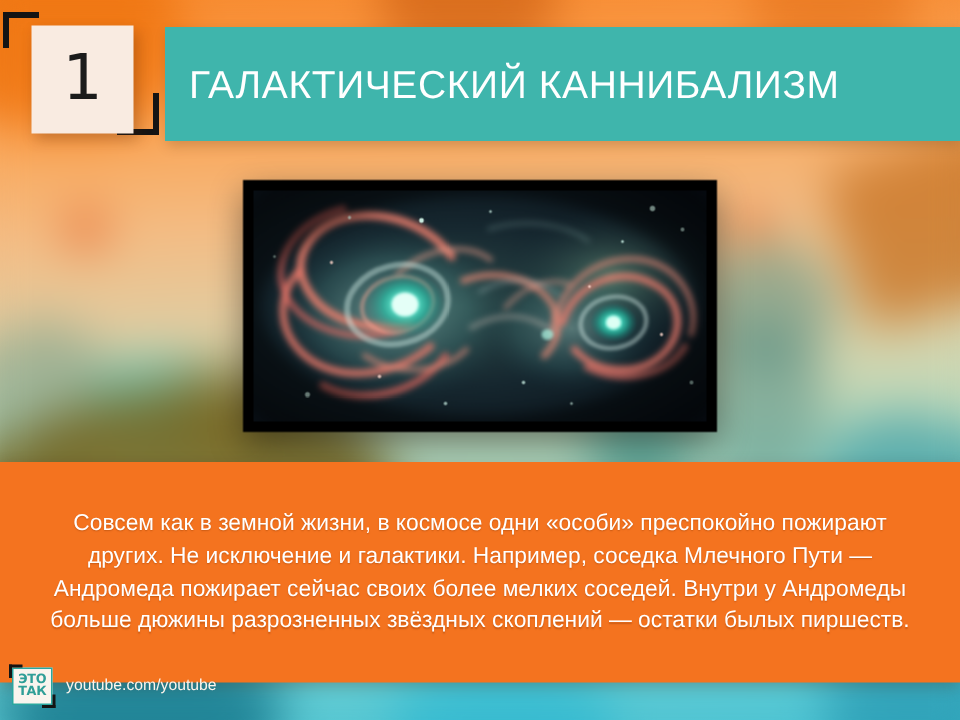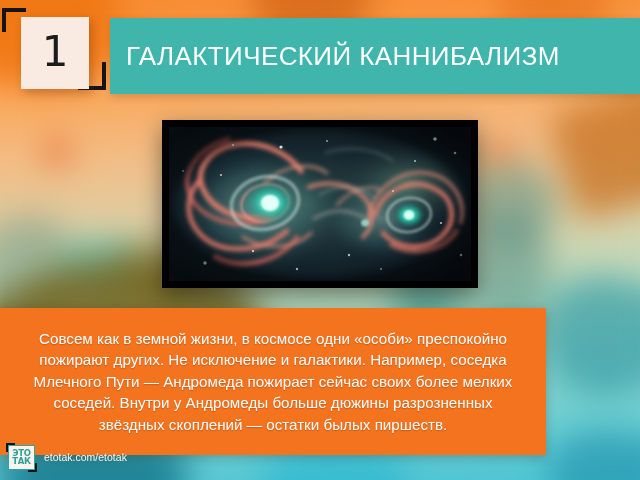--- a/index.html
+++ b/index.html
@@ -90,21 +90,21 @@
     box-shadow:0 8px 22px rgba(0,0,0,.45);
   }
   .photo{
     position:relative;width:100%;height:100%;overflow:hidden;
     background:#05080c;
   }
   .photo svg{display:block;width:100%;height:100%;}
 
   
   .caption{
-    position:absolute;left:0;top:308px;width:546px;height:147px;z-index:5;
+    position:absolute;left:0;top:308px;width:640px;height:147px;z-index:5;
     background:#f4731f;
     display:flex;align-items:center;justify-content:center;
     box-shadow:0 3px 10px rgba(60,25,0,.25);
   }
   .caption p{
     margin:0;padding:0 24px;text-align:center;
     font-family:"Liberation Sans", sans-serif;
     font-size:15.2px;line-height:1.42;color:#ffffff;
     text-shadow:0 1px 1px rgba(120,45,0,.35);
   }
@@ -292,16 +292,16 @@
       <b>ТАК</b>
       <span class="logo-brk lb-tl">
         <i class="h"></i>
           <i class="v"></i>
       </span>
       <span class="logo-brk lb-br">
         <i class="h"></i>
           <i class="v"></i>
       </span>
     </div>
-    <span class="footer-url">etotak.com/etotak</span>
+    <span class="footer-url">youtube.com/youtube</span>
   </div>
 
 </div>
 
 </body></html>

